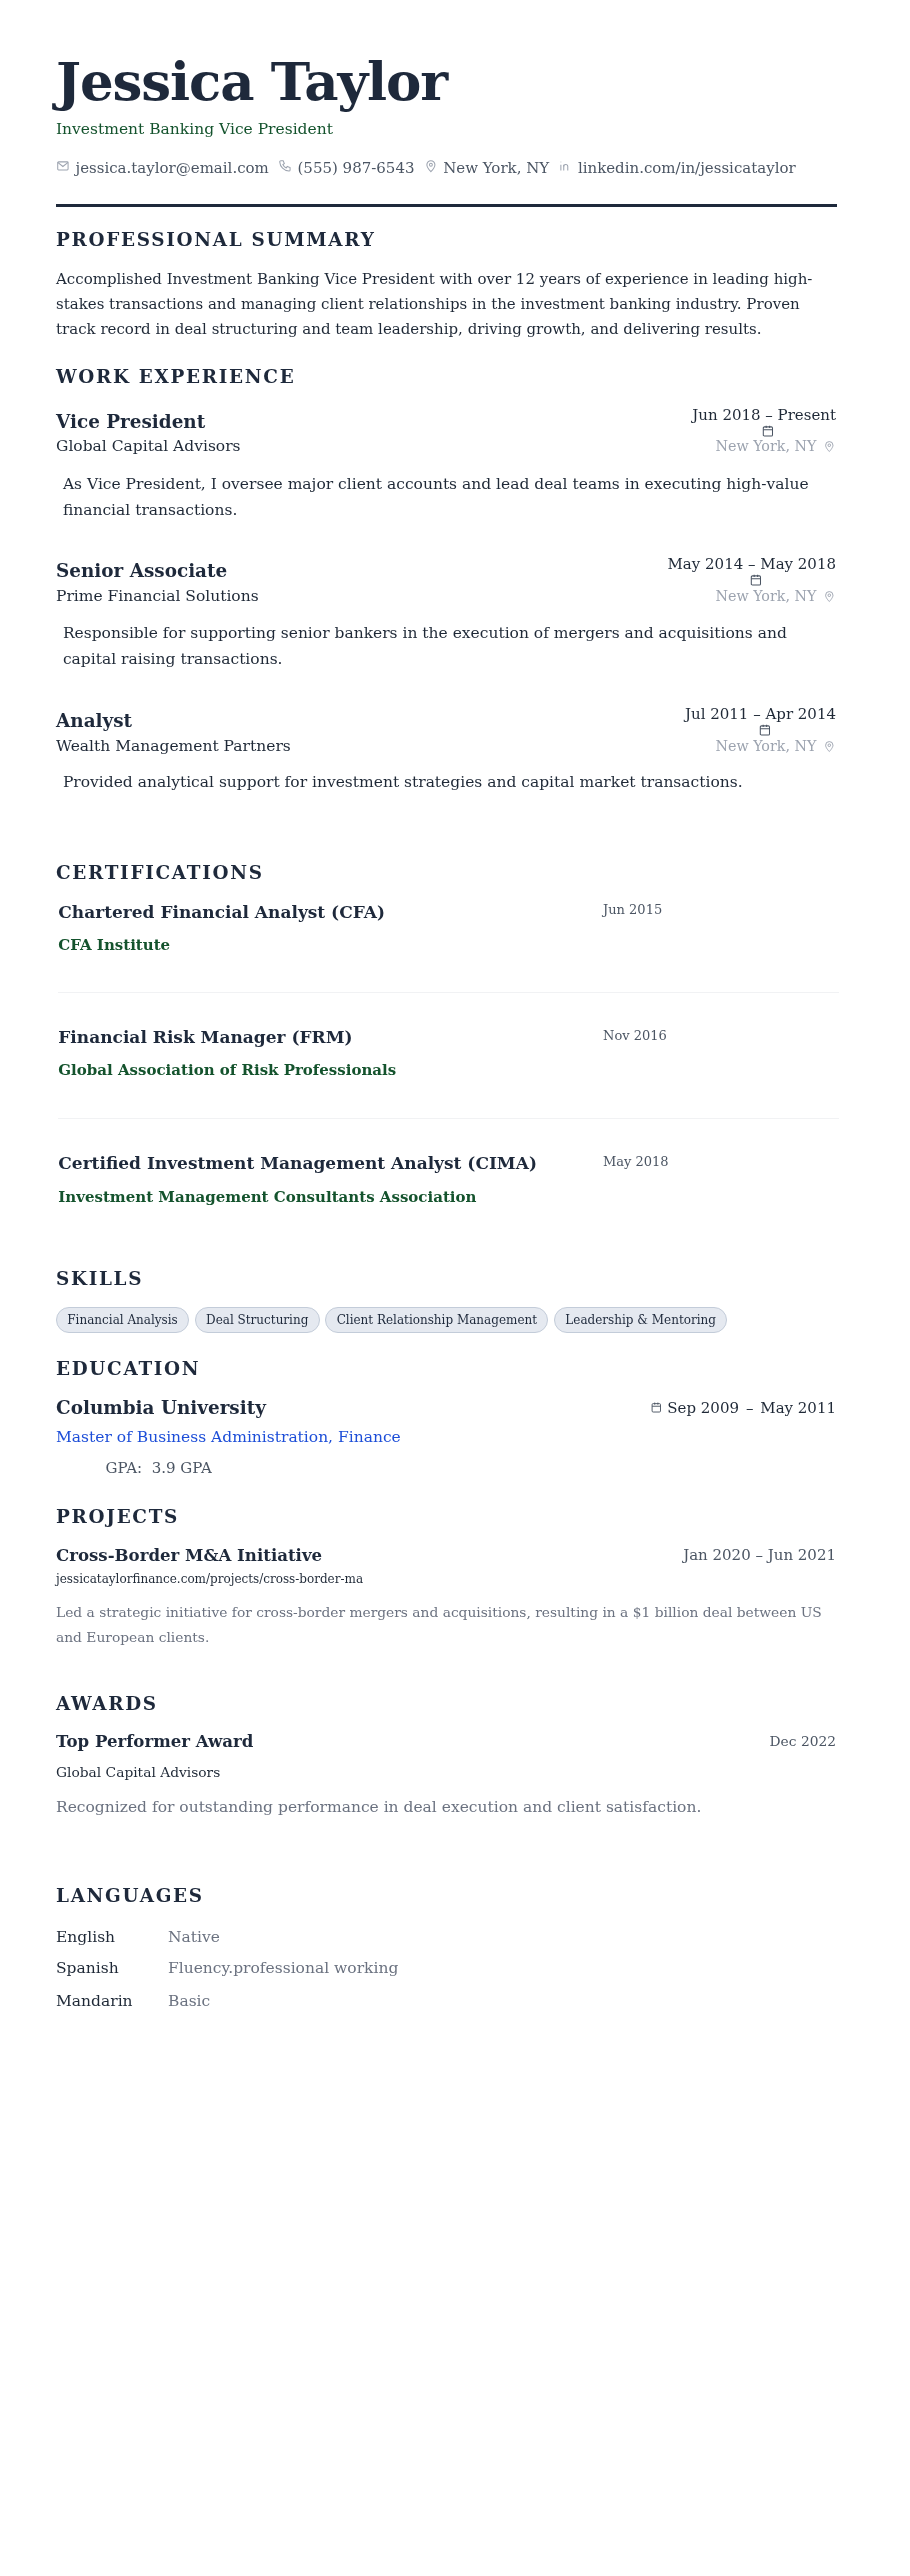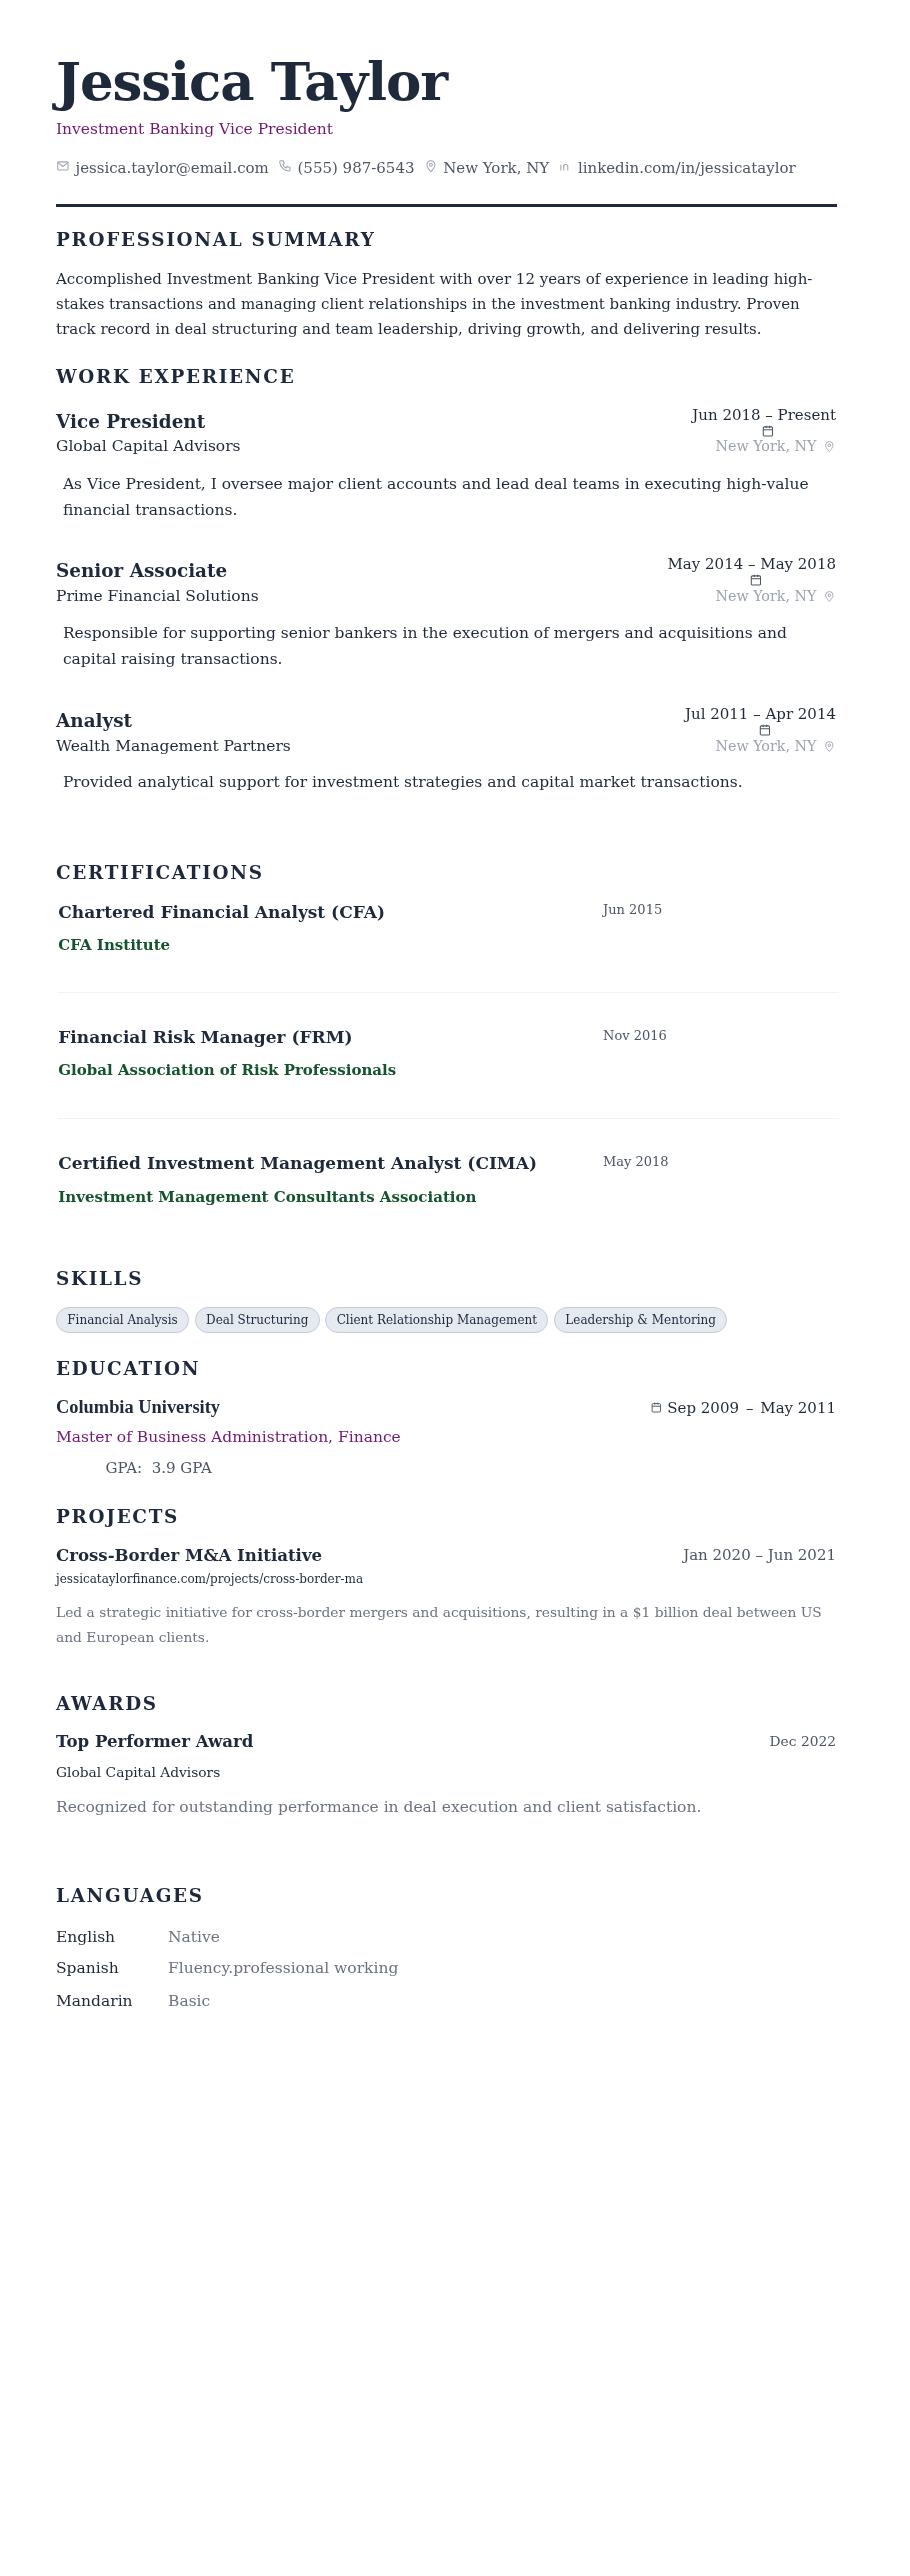--- a/index.html
+++ b/index.html
@@ -24,21 +24,21 @@
     font-size: 53px;
     font-weight: bold;
     color: #1e293b;
     letter-spacing: -1.1px;
     line-height: 57px;
     white-space: nowrap;
   }
   .subtitle {
     top: 120px;
     font-size: 15.5px;
-    color: #701a75;
+    color: #14532d;
     line-height: 19.5px;
     white-space: nowrap;
   }
   .contacts {
     top: 159px;
     display: flex;
     align-items: center;
     font-size: 15px;
     color: #4b5563;
     line-height: 18.4px;
@@ -85,24 +85,24 @@
     height: 26px;
     padding: 0 10.3px;
     border: 1.1px solid #c3ccd9;
     background: #e5e9f0;
     border-radius: 13px;
     font-size: 12px;
     color: #1e293b;
     display: flex; align-items: center;
     white-space: nowrap;
   }
-  .edu-school { font-size: 18.4px; font-weight: bold; color: #1e293b; line-height: 23px; white-space: nowrap; font-family: Liberation Serif, serif; }
+  .edu-school { font-size: 18.4px; font-weight: bold; color: #1e293b; line-height: 23px; white-space: nowrap; }
   .edu-date { font-size: 15px; color: #1f2937; display: flex; align-items: center; white-space: nowrap; }
   .edu-date .ic { width: 12.6px; height: 12.6px; margin-right: 4.6px; color: #4b5563; display: inline-flex; }
-  .edu-degree { font-size: 15.5px; color: #701a75; line-height: 20.6px; white-space: nowrap; text-align: center; }
+  .edu-degree { font-size: 15.5px; color: #1d4ed8; line-height: 20.6px; white-space: nowrap; text-align: center; }
   .edu-gpa { font-size: 15px; color: #4b5563; line-height: 19.5px; white-space: nowrap; left: 4.6px; margin-left: 45px; }
   .proj-title { font-size: 16.6px; font-weight: bold; color: #1e293b; line-height: 20.6px; white-space: nowrap; }
   .proj-date { font-size: 15px; color: #4b5563; white-space: nowrap; }
   .proj-url { font-size: 12px; color: #1f2937; line-height: 16px; white-space: nowrap; }
   .proj-desc { width: 780px; font-size: 13.8px; line-height: 25px; color: #6b7280; }
   .award-title { font-size: 16.6px; font-weight: bold; color: #1e293b; line-height: 20.6px; white-space: nowrap; }
   .award-date { font-size: 13.8px; color: #4b5563; white-space: nowrap; }
   .award-issuer { font-size: 13.8px; color: #1f2937; line-height: 18.4px; white-space: nowrap; }
   .award-desc { font-size: 15.5px; line-height: 20.6px; color: #6b7280; white-space: nowrap; }
   .lang-row { display: flex; font-size: 15.5px; line-height: 20.6px; white-space: nowrap; }

